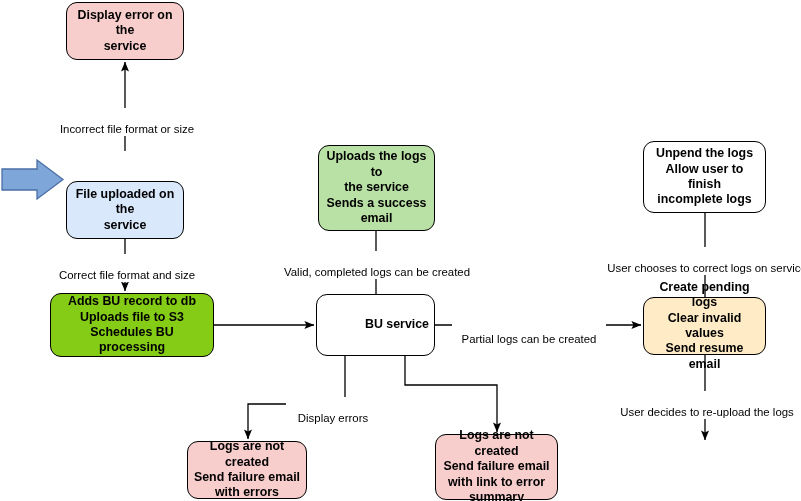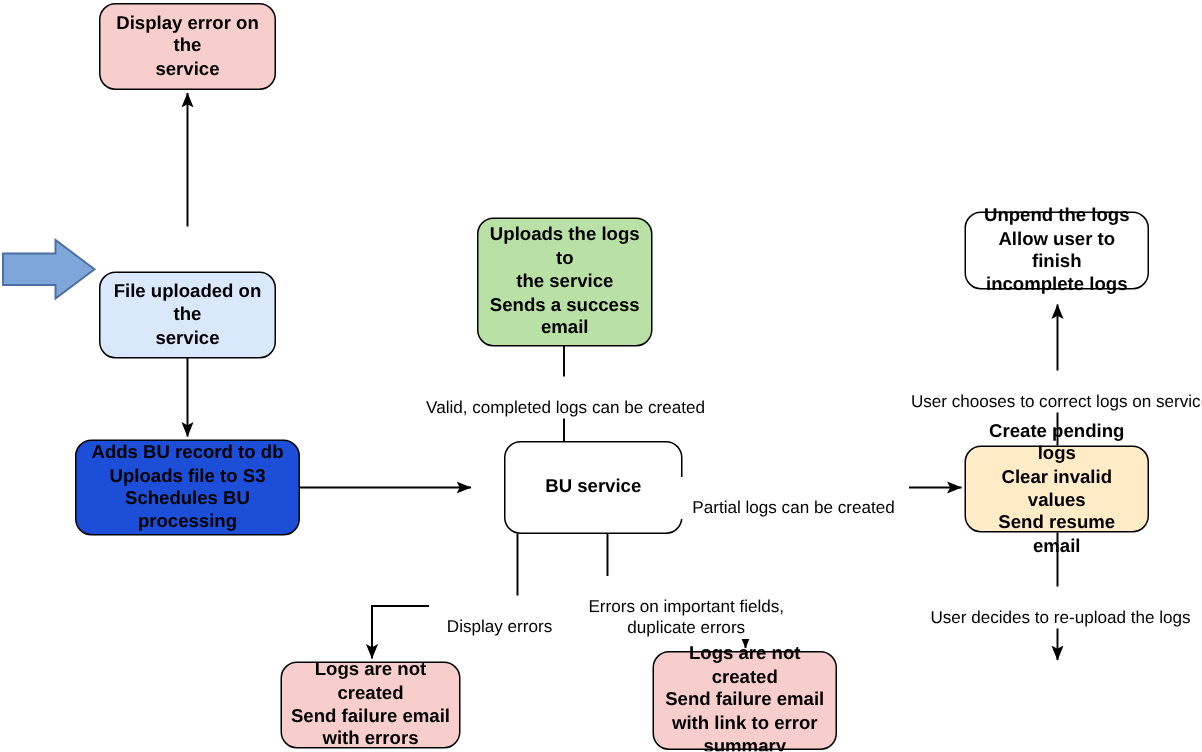--- a/index.html
+++ b/index.html
@@ -94,38 +94,38 @@
   <div class="node" style="left:66px; top:2px; width:118px; height:58px; background:#f8cecc;">
     <span>Display error on the
 service</span>
   </div>
 
   <div class="node" style="left:66px; top:151px; width:118px; height:58px; background:#dae8fc;margin-top:30px;">
     <span>File uploaded on the
 service</span>
   </div>
 
-  <div class="node" style="left:50px; top:293px; width:150px; height:64px; background:#1d4ed8;text-align:center;">
+  <div class="node" style="left:50px; top:293px; width:164px; height:64px; background:#84cc16;text-align:center;">
     <span>Adds BU record to db
 Uploads file to S3
 Schedules BU processing</span>
   </div>
 
   <div class="node" style="left:318px; top:145px; width:117px; height:86px; background:#b9e0a5;">
     <span>Uploads the logs to
 the service
 Sends a success
 email</span>
   </div>
 
-  <div class="node" style="left:336px; top:294px; width:119px; height:62px; background:#ffffff;">
+  <div class="node" style="left:316px; top:294px; width:119px; height:62px; background:#ffffff;justify-content:flex-end;">
     <span>BU service</span>
   </div>
 
-  <div class="node" style="left:643px; top:141px; width:123px; height:52px; background:#ffffff;">
+  <div class="node" style="left:643px; top:141px; width:123px; height:72px; background:#ffffff;">
     <span>Unpend the logs
 Allow user to finish
 incomplete logs</span>
   </div>
 
   <div class="node" style="left:643px; top:297px; width:123px; height:58px; background:#ffecc7;align-items:center;">
     <span>Create pending logs
 Clear invalid values
 Send resume email</span>
   </div>
@@ -137,40 +137,42 @@
   </div>
 
   <div class="node" style="left:435px; top:434px; width:123px; height:66px; background:#f8cecc;">
     <span>Logs are not created
 Send failure email
 with link to error
 summary</span>
   </div>
 
 
+  <div class="edge-label" style="left:0px; top:108px; width:250px;">
+    <span>Incorrect file format or size</span>
+  </div>
 
+  <div class="edge-label" style="left:0px; top:254px; width:250px;">
+    <span>Correct file format and size</span>
+  </div>
 
   <div class="edge-label" style="left:255px; top:251px; width:240px;">
     <span>Valid, completed logs can be created</span>
   </div>
 
   <div class="edge-label" style="left:452px; top:318px; width:150px;">
     <span>Partial logs can be created</span>
   </div>
 
   <div class="edge-label" style="left:580px; top:247px; width:250px;">
     <span>User chooses to correct logs on service</span>
   </div>
 
   <div class="edge-label" style="left:286px; top:397px; width:90px;">
     <span>Display errors</span>
   </div>
 
-  <div class="edge-label" style="left:383px; top:384px; width:145px;">
-    <span>Errors on important fields,
-duplicate errors</span>
-  </div>
 
   <div class="edge-label" style="left:592px; top:391px; width:226px;">
     <span>User decides to re-upload the logs</span>
   </div>
 
 </div>
 
 </body></html>

